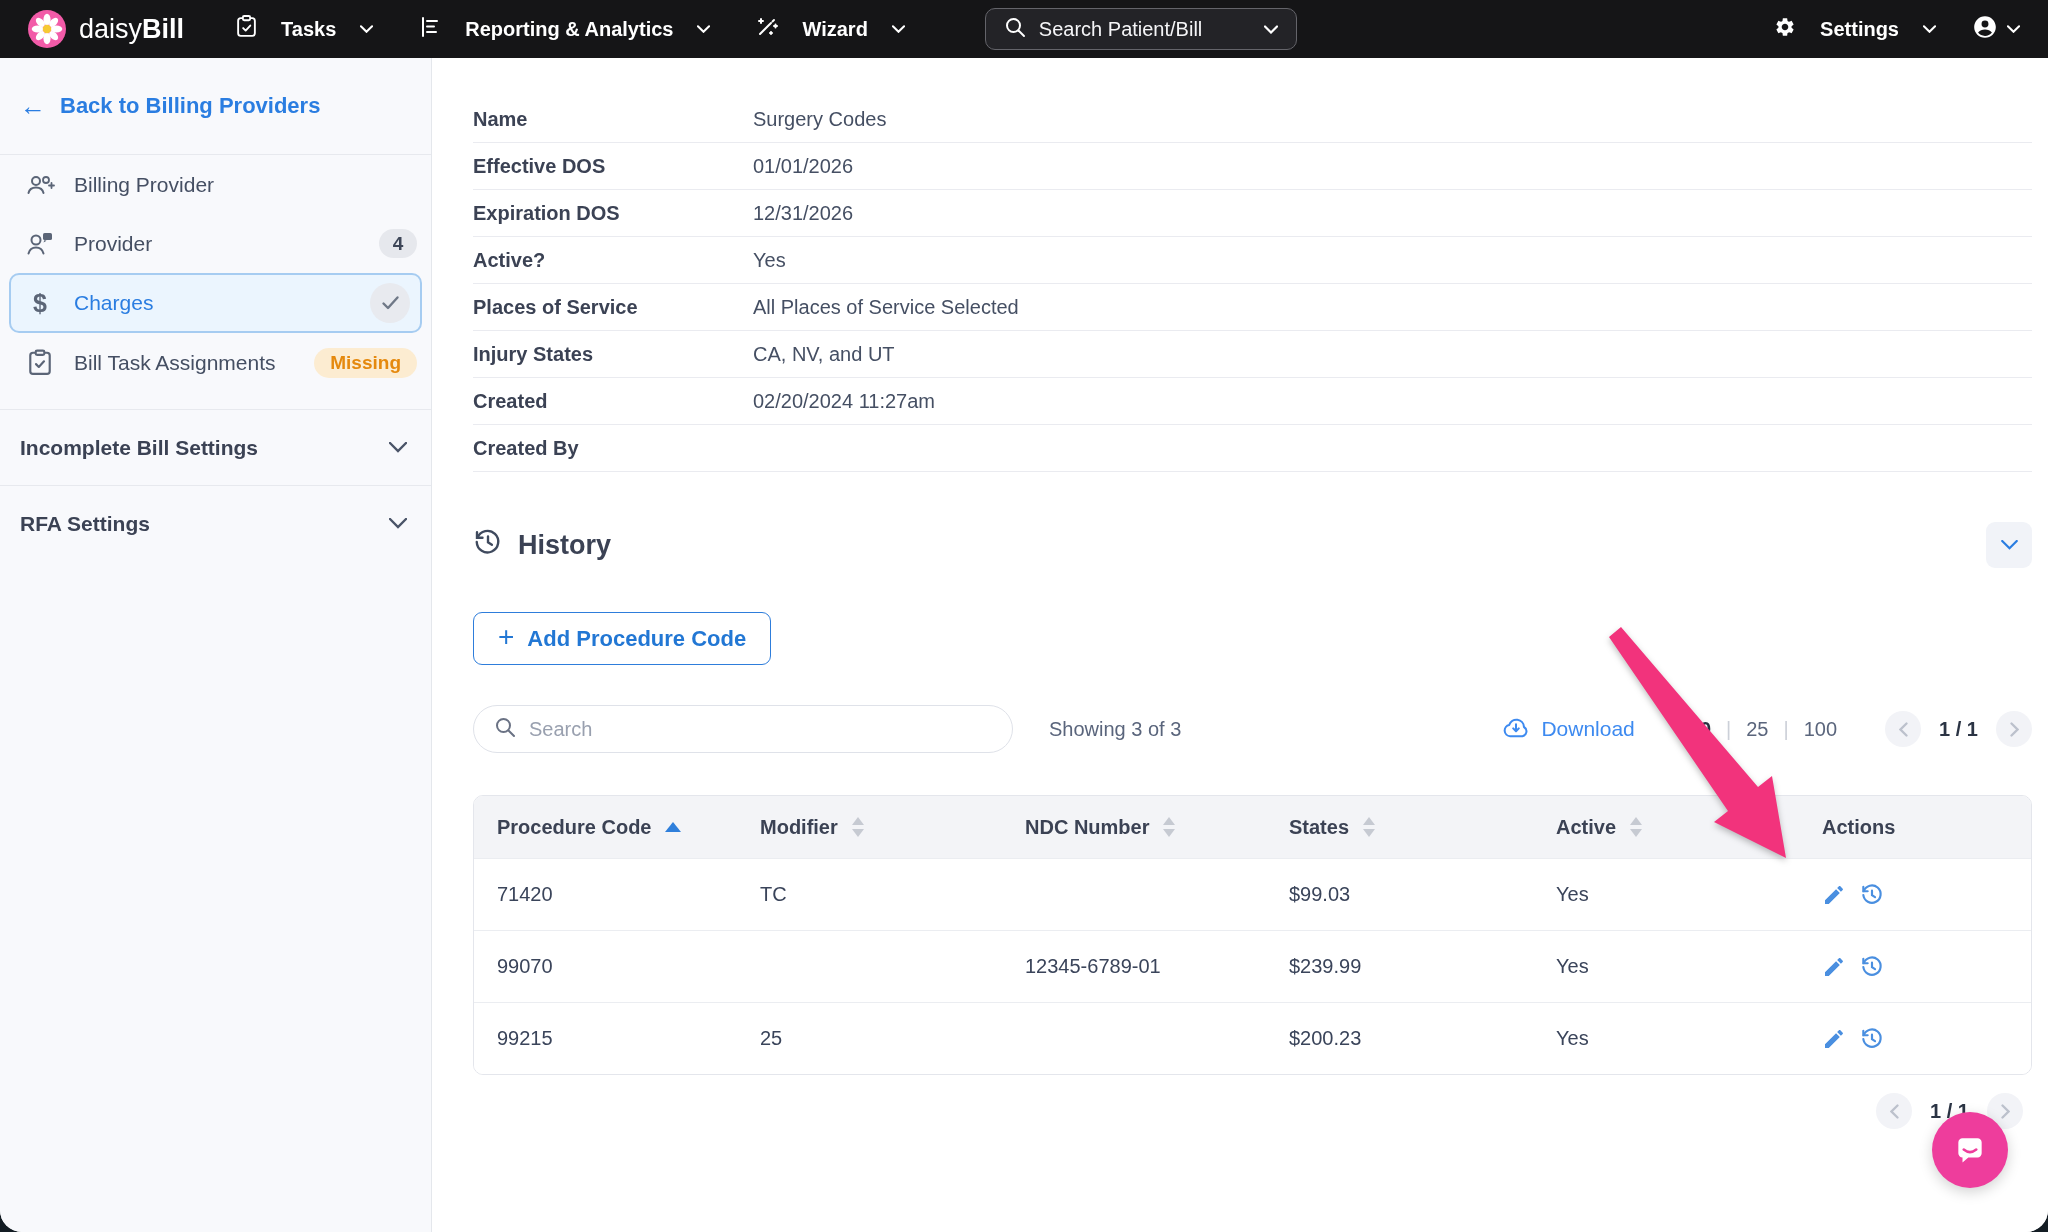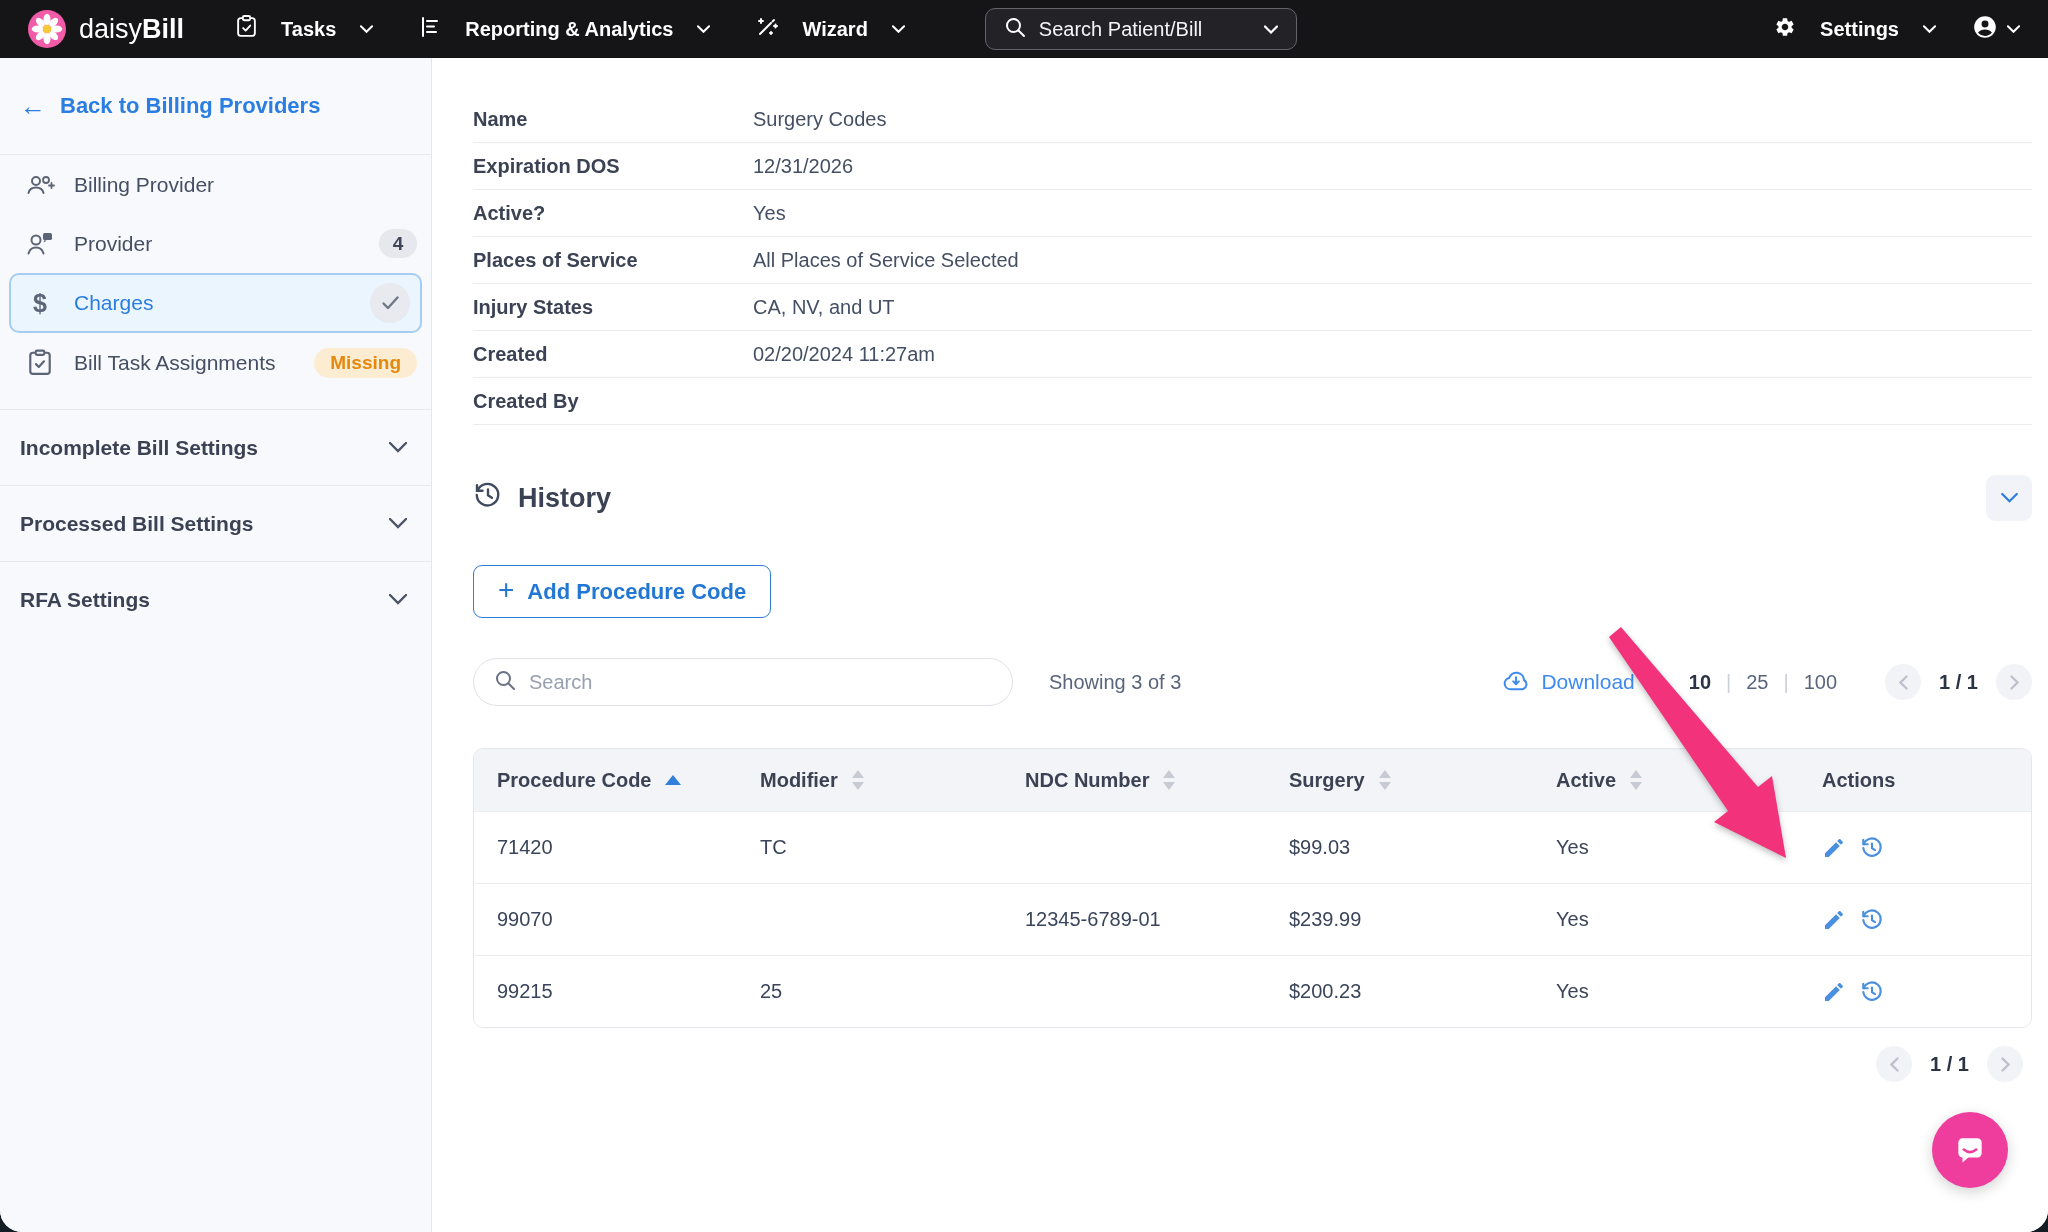--- a/index.html
+++ b/index.html
@@ -275,39 +275,37 @@
         <span class="missing-badge">Missing</span>
       </div>
 
       <div class="section-row" style="margin-top:17px;">
         <span>Incomplete Bill Settings</span>
         <svg width="18" height="11" viewBox="0 0 18 11" fill="none" stroke="#4a5468" stroke-width="2.4" stroke-linecap="round">
             <path d="M1 1l8 8 8-8"></path>
           </svg>
       </div>
       <div class="section-row">
-        <span>Processed Bill Settings</span>
-        <svg width="18" height="11" viewBox="0 0 18 11" fill="none" stroke="#4a5468" stroke-width="2.4" stroke-linecap="round">
-            <path d="M1 1l8 8 8-8"></path>
-          </svg>
-      </div>
-      <div class="section-row">
         <span>RFA Settings</span>
         <svg width="18" height="11" viewBox="0 0 18 11" fill="none" stroke="#4a5468" stroke-width="2.4" stroke-linecap="round">
             <path d="M1 1l8 8 8-8"></path>
           </svg>
       </div>
     </div>
 
     <div class="main">
 
       <div class="details">
         <div class="drow">
           <div class="dlabel">Name</div>
           <div class="dvalue">Surgery Codes</div>
+        </div>
+        <div class="drow">
+          <div class="dlabel">Effective DOS</div>
+          <div class="dvalue">01/01/2026</div>
         </div>
         <div class="drow">
           <div class="dlabel">Expiration DOS</div>
           <div class="dvalue">12/31/2026</div>
         </div>
         <div class="drow">
           <div class="dlabel">Active?</div>
           <div class="dvalue">Yes</div>
         </div>
         <div class="drow">
@@ -412,21 +410,21 @@
               </span>
           </div>
           <div class="cell">
             <span>NDC Number</span>
             <span class="sort-both">
                 <span class="up"></span>
                 <span class="down"></span>
               </span>
           </div>
           <div class="cell">
-            <span>Surgery</span>
+            <span>States</span>
             <span class="sort-both">
                 <span class="up"></span>
                 <span class="down"></span>
               </span>
           </div>
           <div class="cell">
             <span>Active</span>
             <span class="sort-both">
                 <span class="up"></span>
                 <span class="down"></span>

